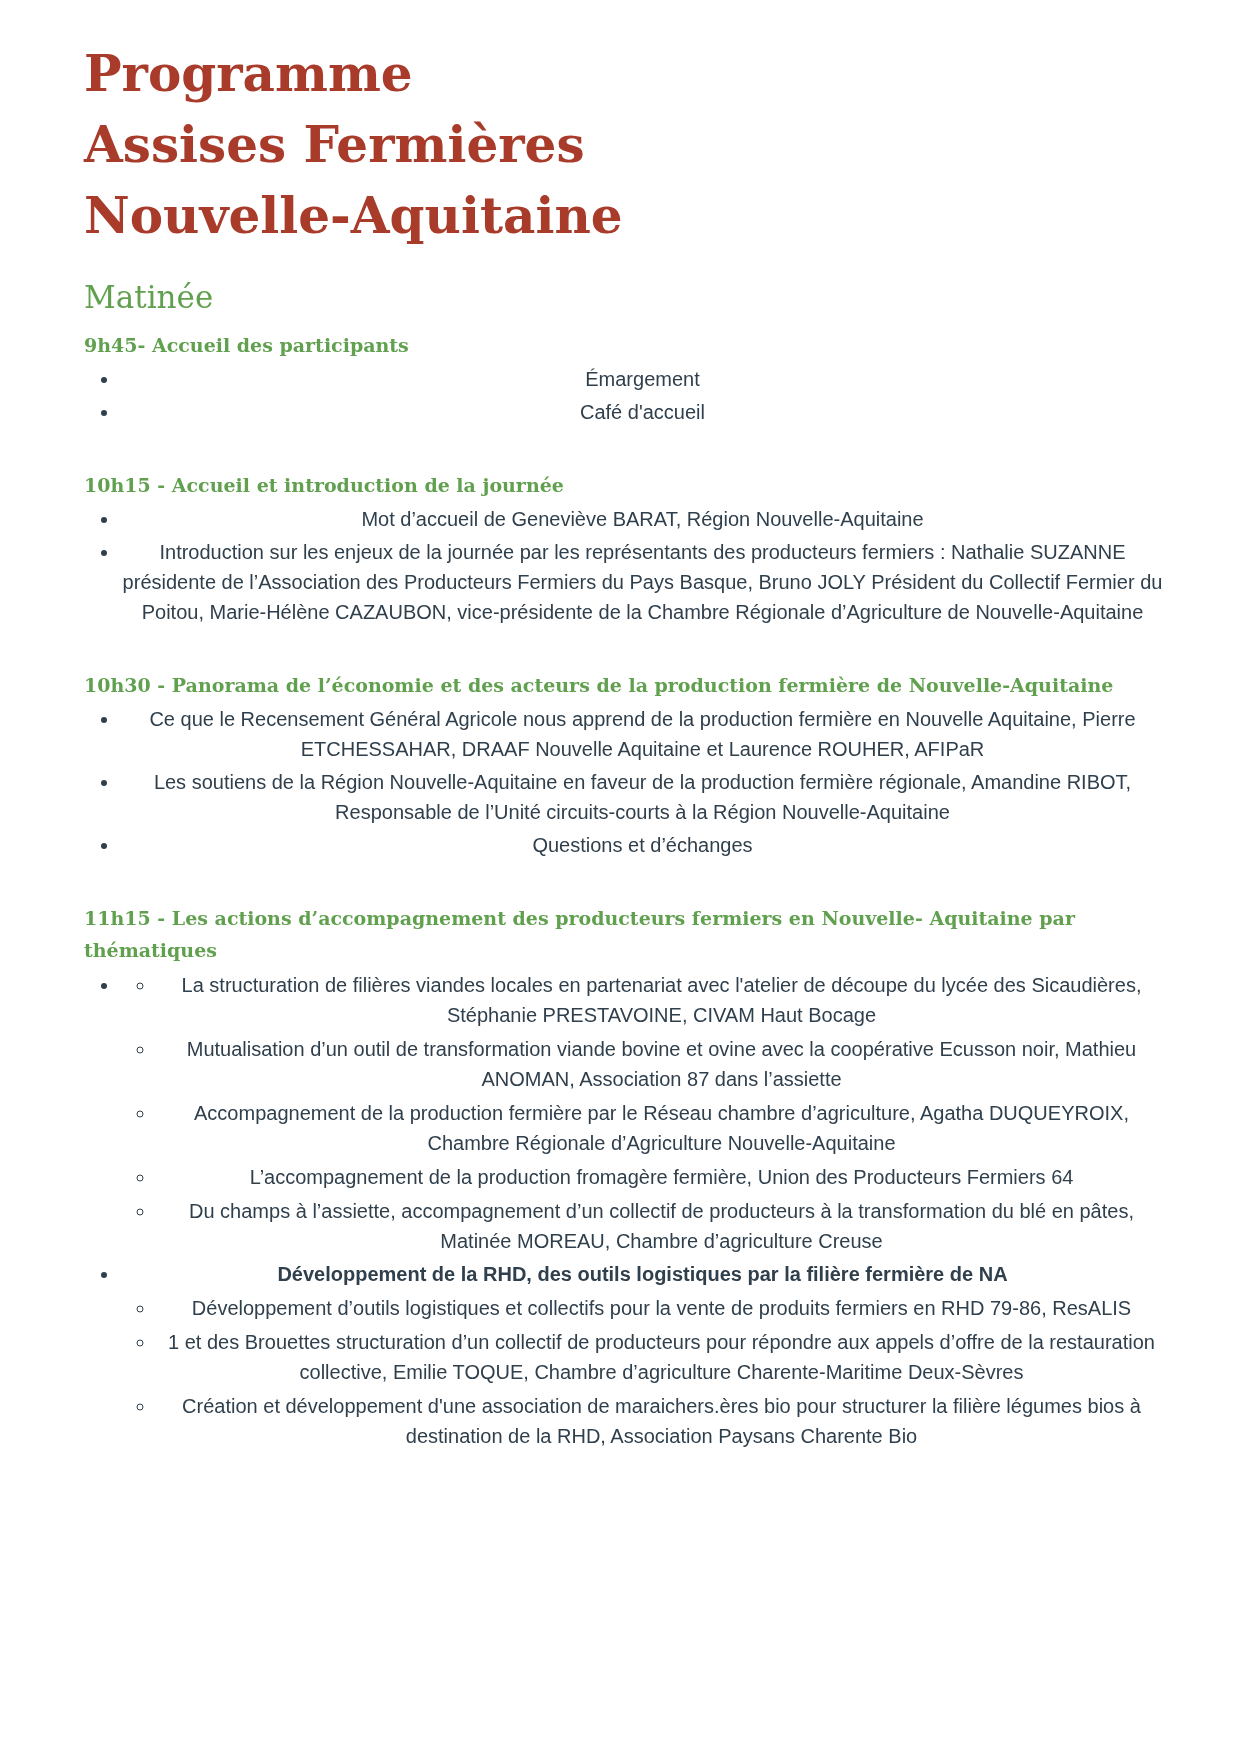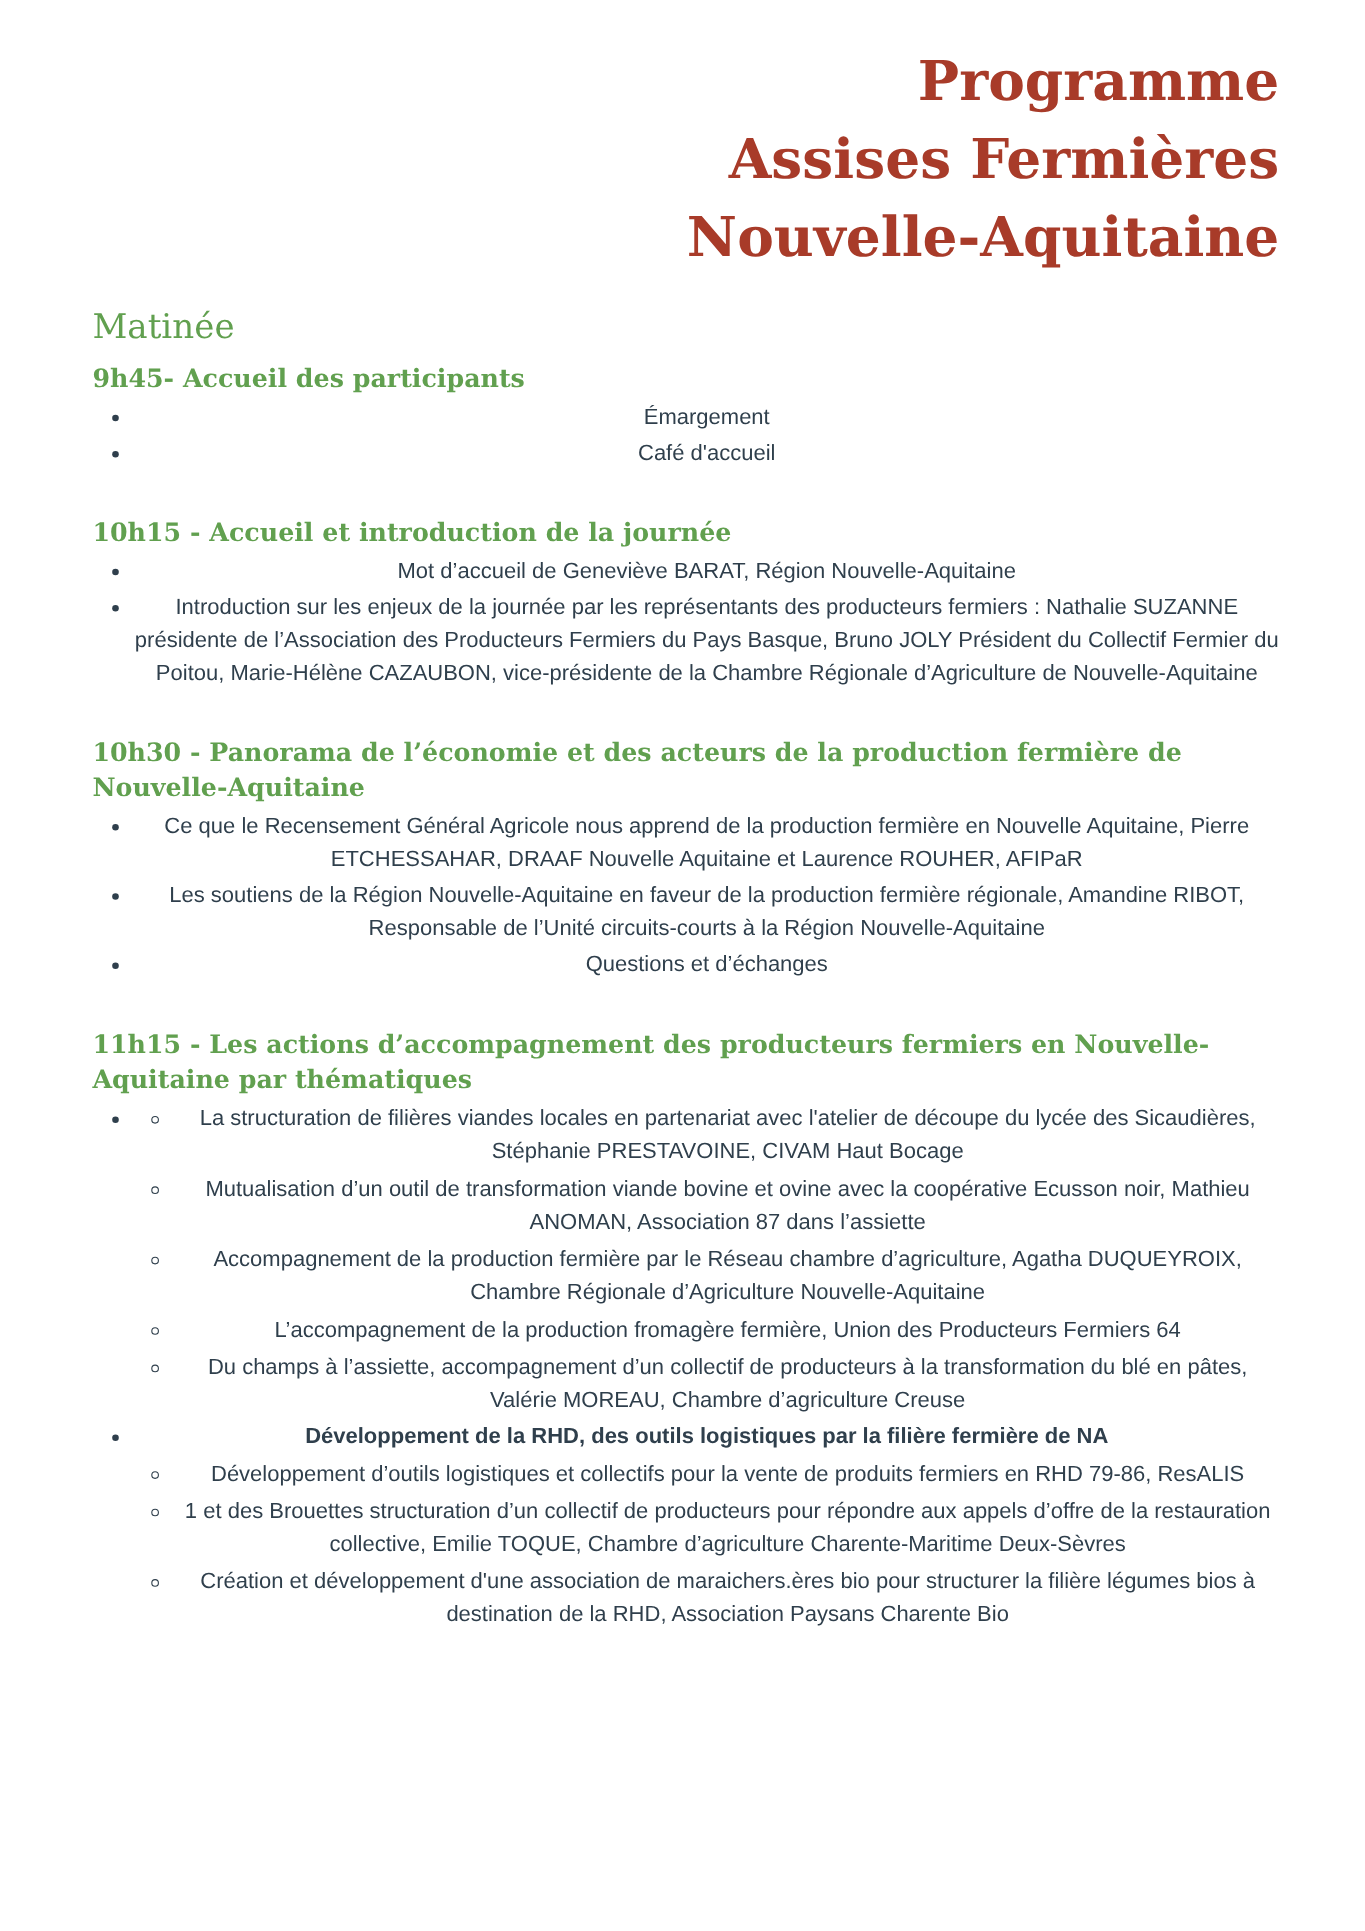--- a/index.html
+++ b/index.html
@@ -14,21 +14,21 @@
     margin: 0 auto;
     background: #ffffff;
     box-sizing: border-box;
     padding: 38px 78px 0 84px;
     overflow: hidden;
     font-family: "Liberation Sans", sans-serif;
     color: #2f3f4c;
   }
   
   .doc-header {
-    text-align: right;
+    text-align: left;
   }
   .doc-title {
     margin: 0;
     font-family: "DejaVu Serif", "Liberation Serif", serif;
     font-weight: 600;
     font-size: 50px;
     line-height: 71px;
     color: #a83b29;
   }
   .doc-subtitle {
@@ -47,21 +47,21 @@
     font-size: 31px;
     line-height: 40px;
     color: #61a04f;
   }
   section.schedule-section { margin-top: 42px; }
   section.schedule-section.first { margin-top: 12px; }
   .sec-heading {
     margin: 0;
     font-family: "DejaVu Serif", "Liberation Serif", serif;
     font-weight: 700;
-    font-size: 23px;
+    font-size: 19px;
     line-height: 32px;
     color: #61a04f;
   }
   ul.lvl1 {
     margin: 3px 0 0 0;
     padding: 0 0 0 36px;
     list-style: disc;
   }
   ul.lvl1 > li {
     font-size: 20px;
@@ -126,21 +126,21 @@
   </section>
 
   <section class="schedule-section">
     <h3 class="sec-heading">11h15 - Les actions d’accompagnement des producteurs fermiers en Nouvelle- Aquitaine par thématiques</h3>
     <ul class="lvl1">
             <li class="bold"><ul class="lvl2">
                 <li>La structuration de filières viandes locales en partenariat avec l'atelier de découpe du lycée des Sicaudières, Stéphanie PRESTAVOINE, CIVAM Haut Bocage</li>
                 <li>Mutualisation d’un outil de transformation viande bovine et ovine avec la coopérative Ecusson noir, Mathieu ANOMAN, Association 87 dans l’assiette</li>
                 <li>Accompagnement de la production fermière par le Réseau chambre d’agriculture, Agatha DUQUEYROIX, Chambre Régionale d’Agriculture Nouvelle-Aquitaine</li>
                 <li>L’accompagnement de la production fromagère fermière, Union des Producteurs Fermiers 64</li>
-                <li>Du champs à l’assiette, accompagnement d’un collectif de producteurs à la transformation du blé en pâtes, Valérie MOREAU, Chambre d’agriculture Creuse</li>
+                <li>Du champs à l’assiette, accompagnement d’un collectif de producteurs à la transformation du blé en pâtes, Matinée MOREAU, Chambre d’agriculture Creuse</li>
               </ul></li>
             <li class="bold"><span class="li-text">Développement de la RHD, des outils logistiques par la filière fermière de NA</span><ul class="lvl2">
                 <li>Développement d’outils logistiques et collectifs pour la vente de produits fermiers en RHD 79-86,  ResALIS</li>
                 <li>1 et des Brouettes structuration d’un collectif de producteurs pour répondre aux appels d’offre de la restauration collective, Emilie TOQUE, Chambre d’agriculture Charente-Maritime Deux-Sèvres</li>
                 <li>Création et développement d'une association de maraichers.ères bio pour structurer la filière légumes bios à destination de la RHD, Association Paysans Charente Bio</li>
               </ul></li>
           </ul>
   </section>
 </div>
   </main>

